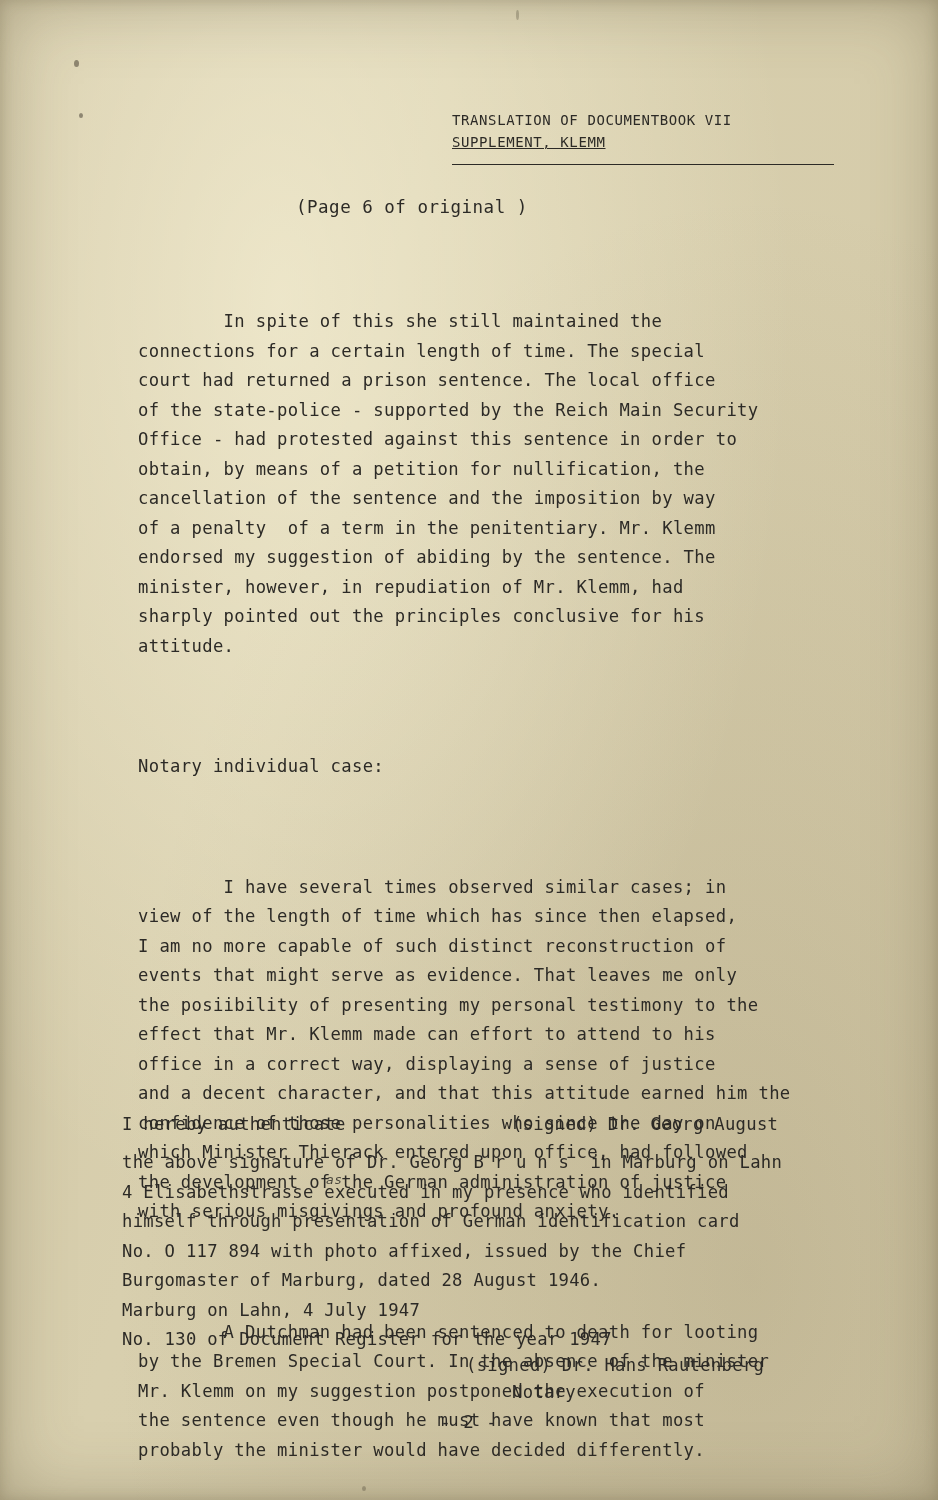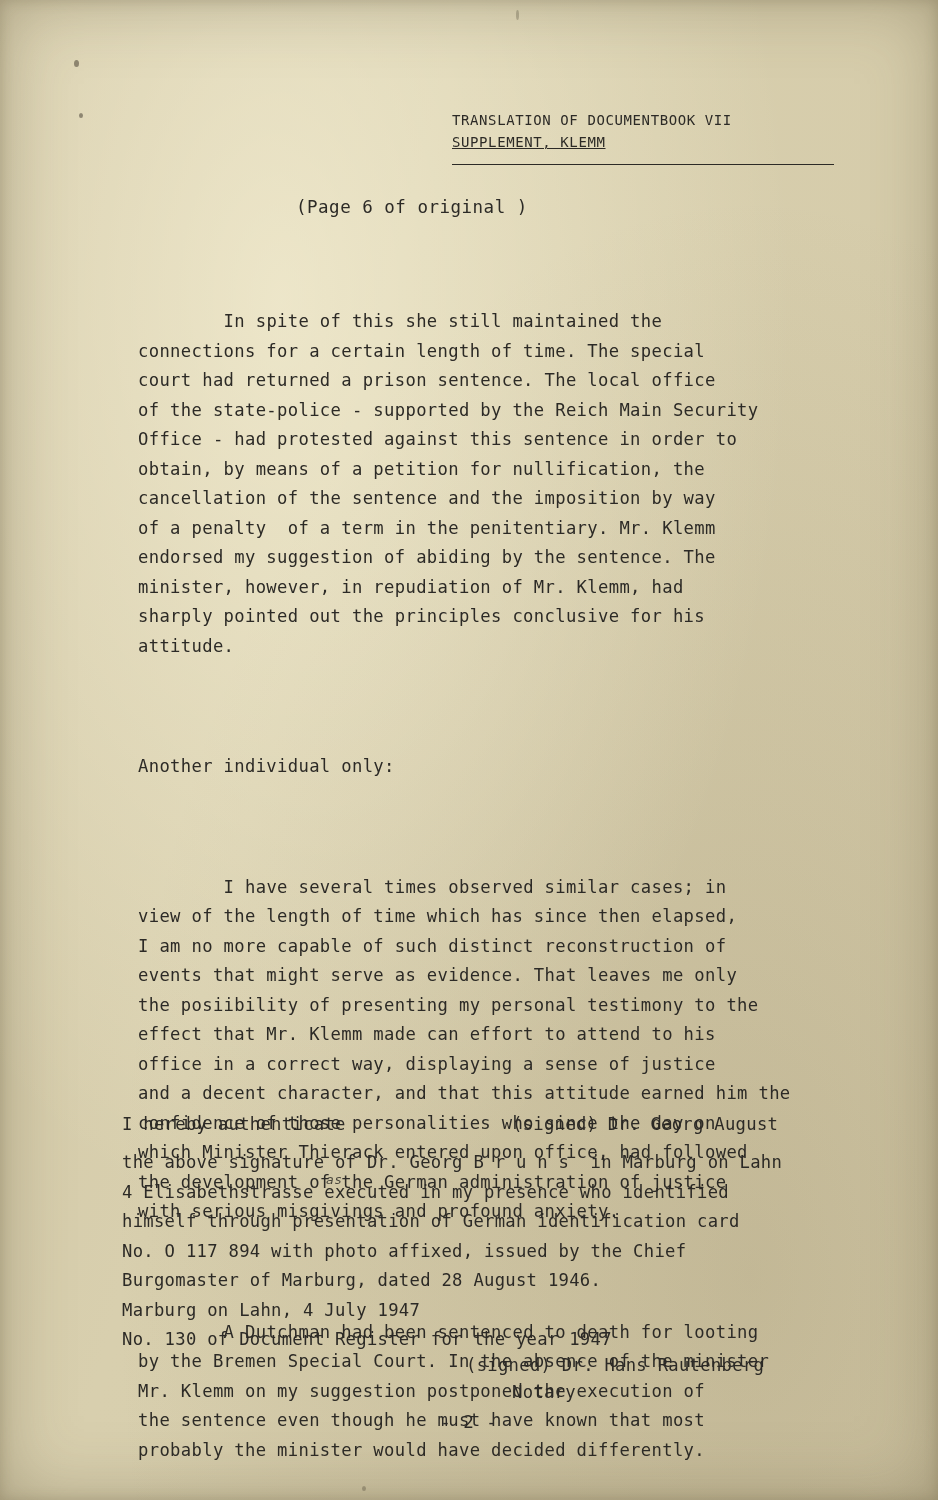--- a/index.html
+++ b/index.html
@@ -151,21 +151,21 @@
 court had returned a prison sentence. The local office
 of the state-police - supported by the Reich Main Security
 Office - had protested against this sentence in order to
 obtain, by means of a petition for nullification, the
 cancellation of the sentence and the imposition by way
 of a penalty  of a term in the penitentiary. Mr. Klemm
 endorsed my suggestion of abiding by the sentence. The
 minister, however, in repudiation of Mr. Klemm, had
 sharply pointed out the principles conclusive for his
 attitude.</p>
-      <p class="para">Another individual only:</p>
+      <p class="para">Notary individual case:</p>
       <p class="para">        I have several times observed similar cases; in
 view of the length of time which has since then elapsed,
 I am no more capable of such distinct reconstruction of
 events that might serve as evidence. That leaves me only
 the posiibility of presenting my personal testimony to the
 effect that Mr. Klemm made can effort to attend to his
 office in a correct way, displaying a sense of justice
 and a decent character, and that this attitude earned him the
 confidence of those personalities who since the day on
 which Minister Thierack entered upon office, had followed

